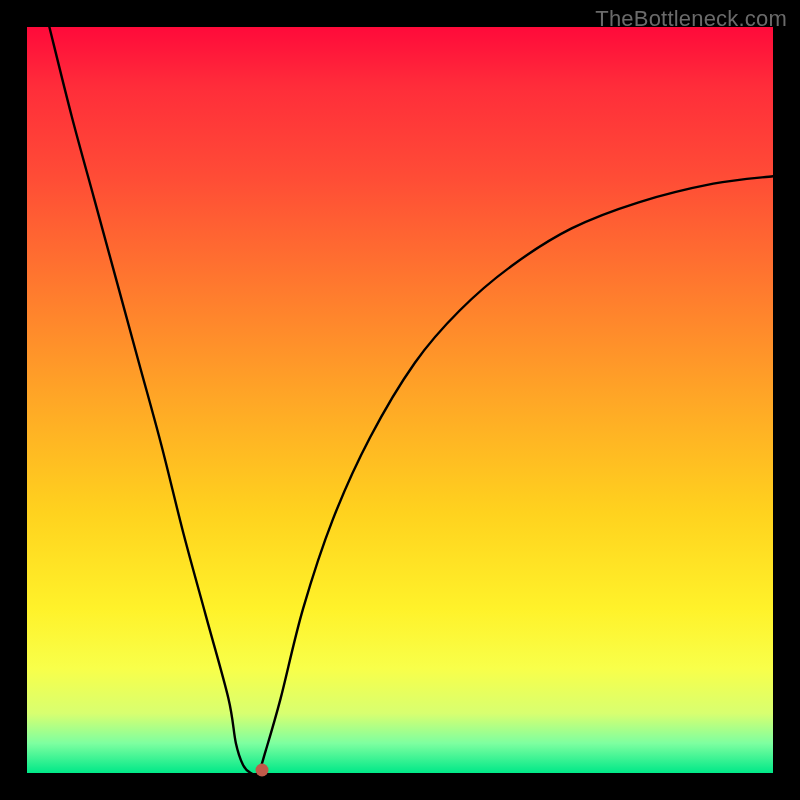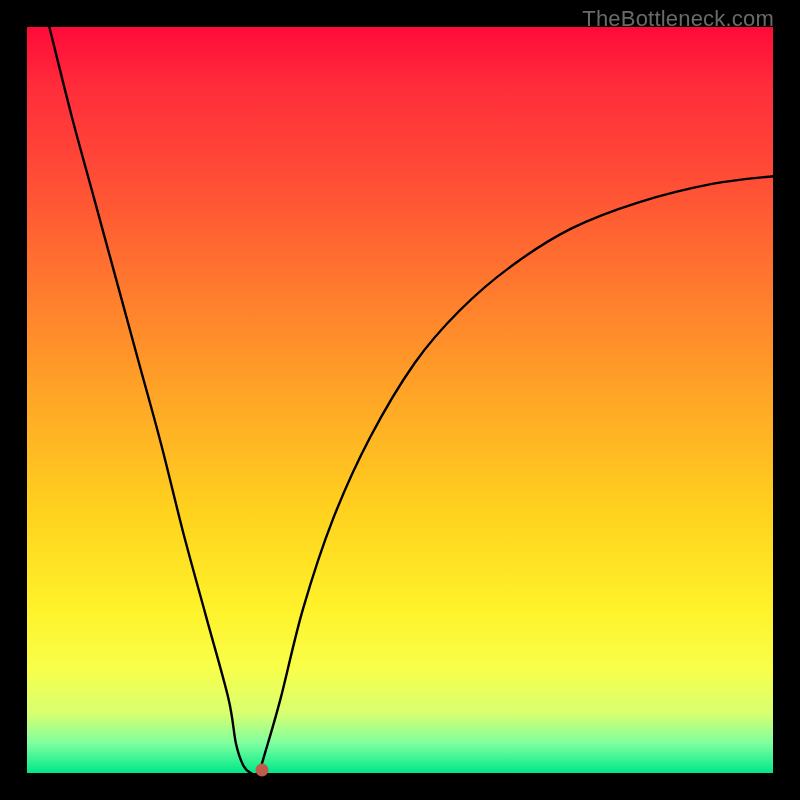--- a/index.html
+++ b/index.html
@@ -37,21 +37,21 @@
       #fff22a 78%,
       #f8ff4a 86%,
       #d8ff70 92%,
       #7effa0 96%,
       #00e888 100%
     );
   }
   .watermark {
     position: absolute;
     top: 6px;
-    right: 26px;
+    right: 13px;
     color: #6a6a6a;
     font-size: 22px;
     font-weight: 500;
     letter-spacing: 0.2px;
     user-select: none;
   }
   svg.curve {
     position: absolute;
     left: 0;
     top: 0;

